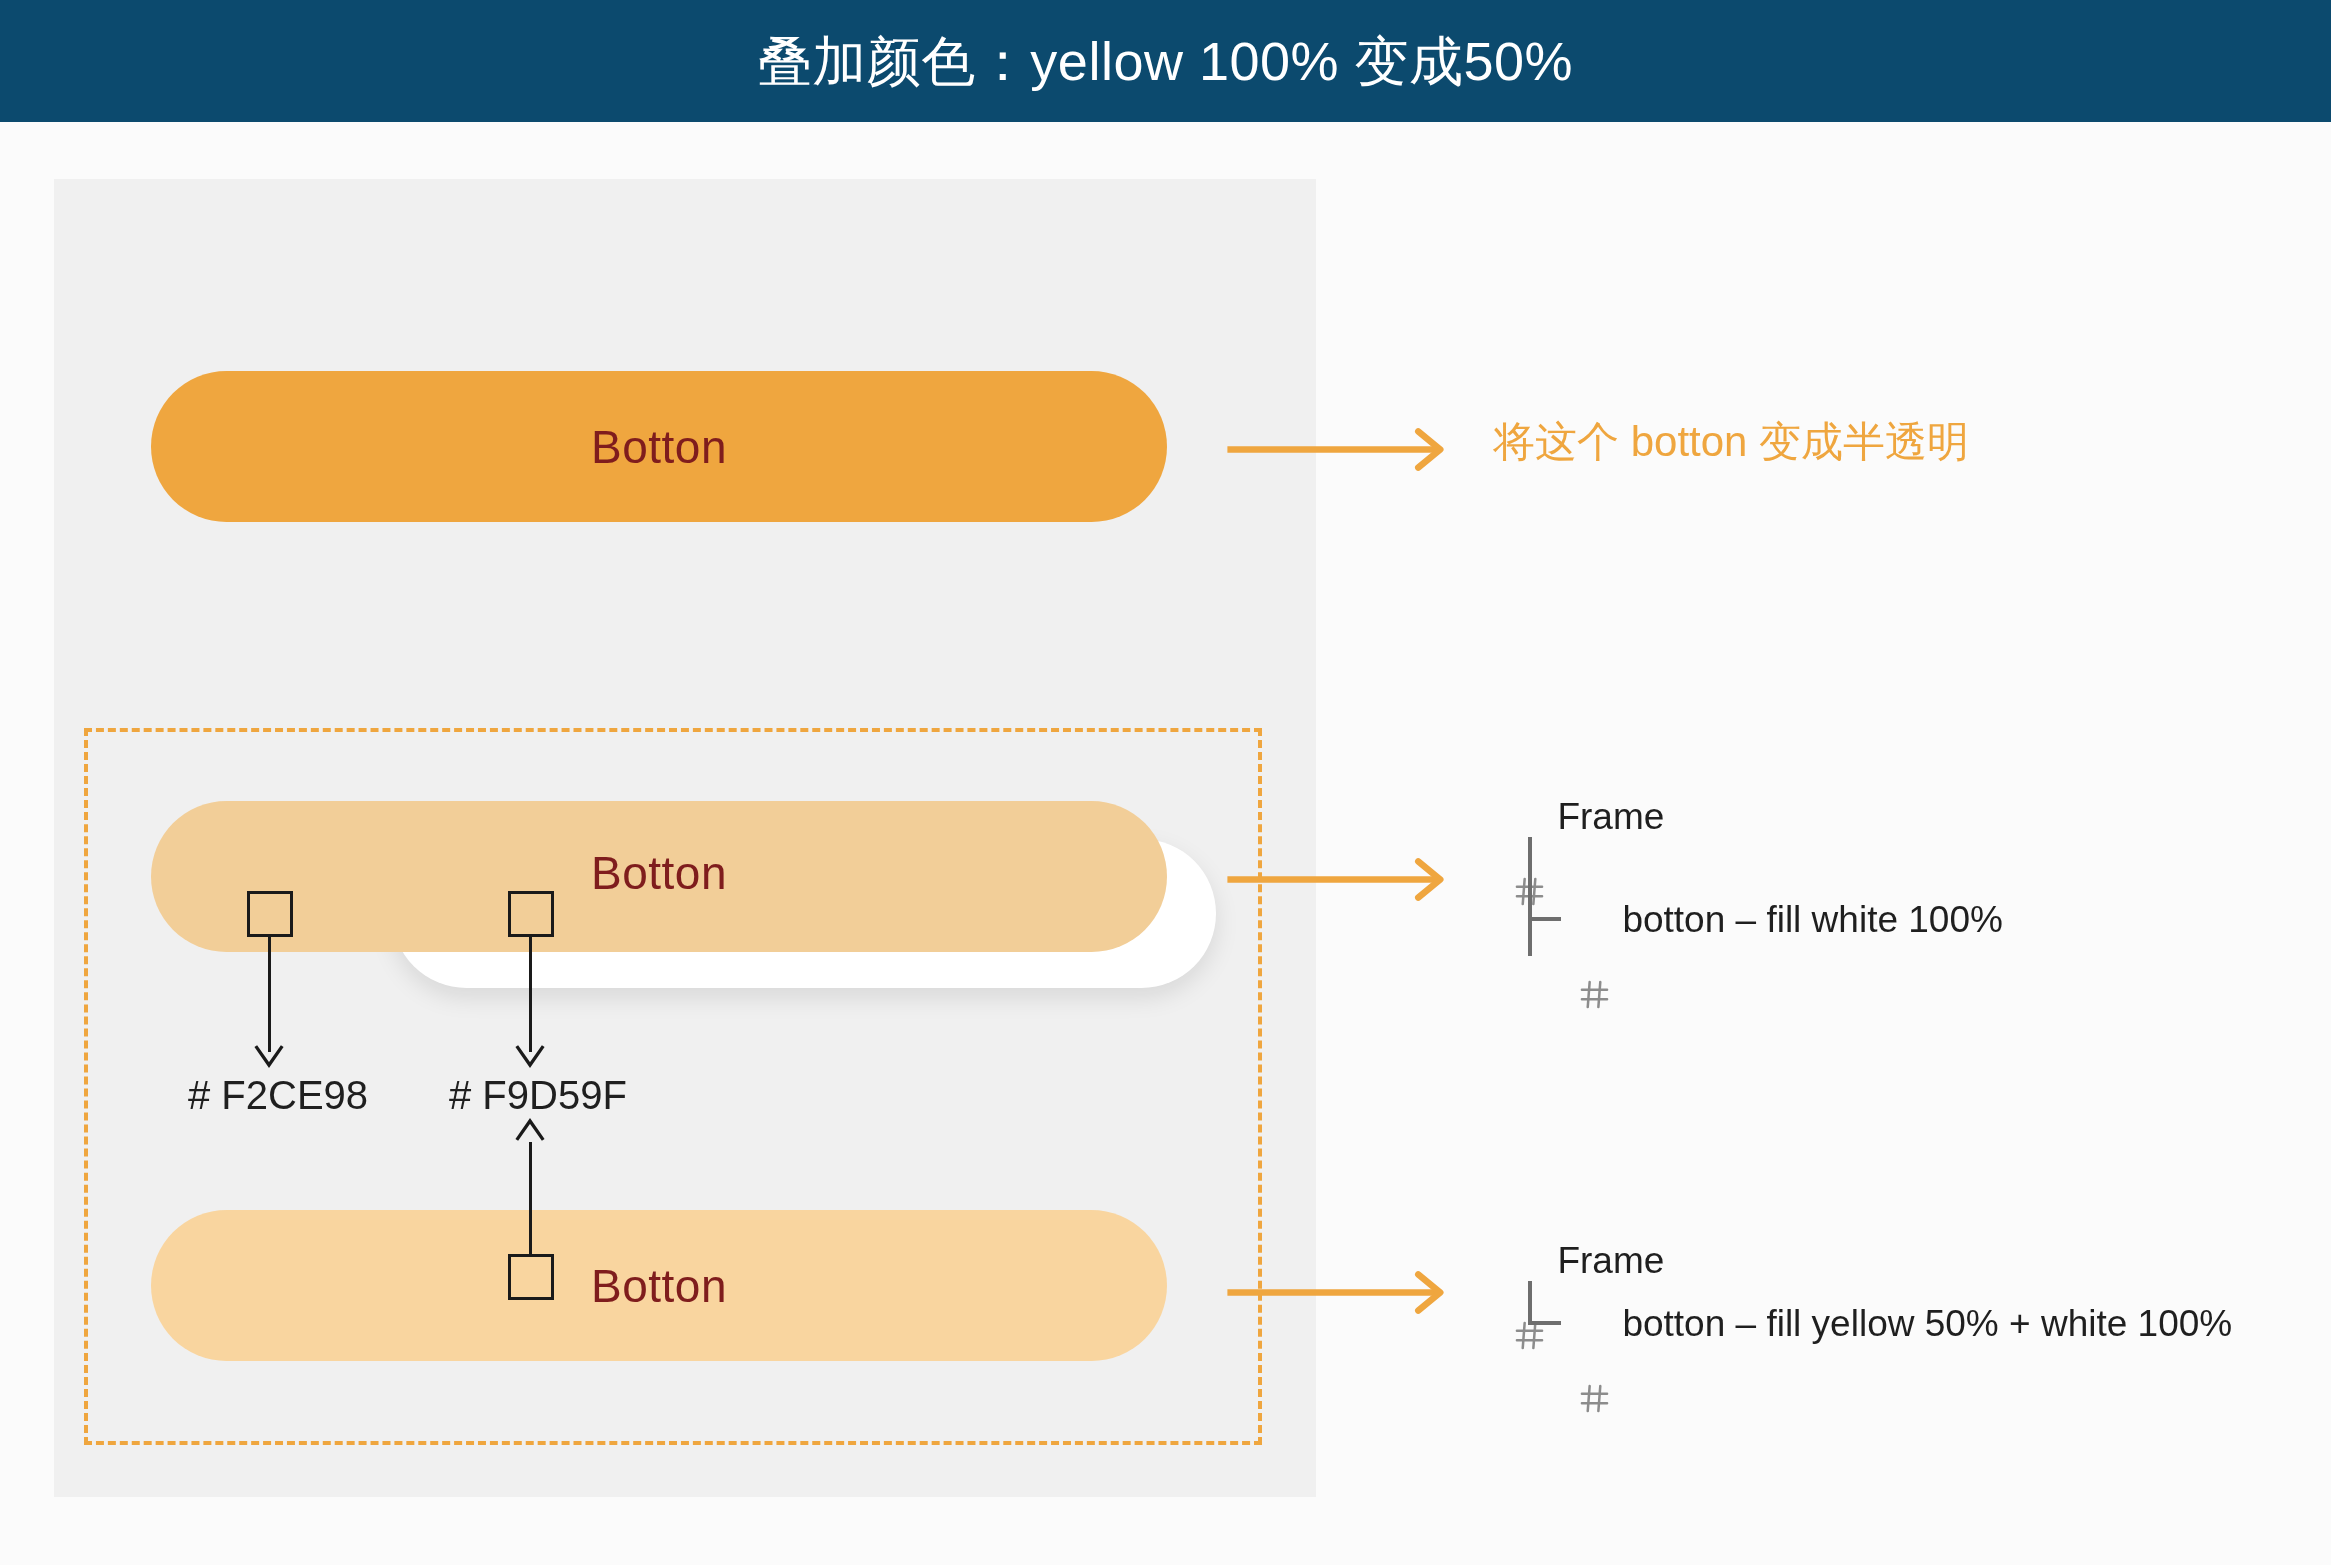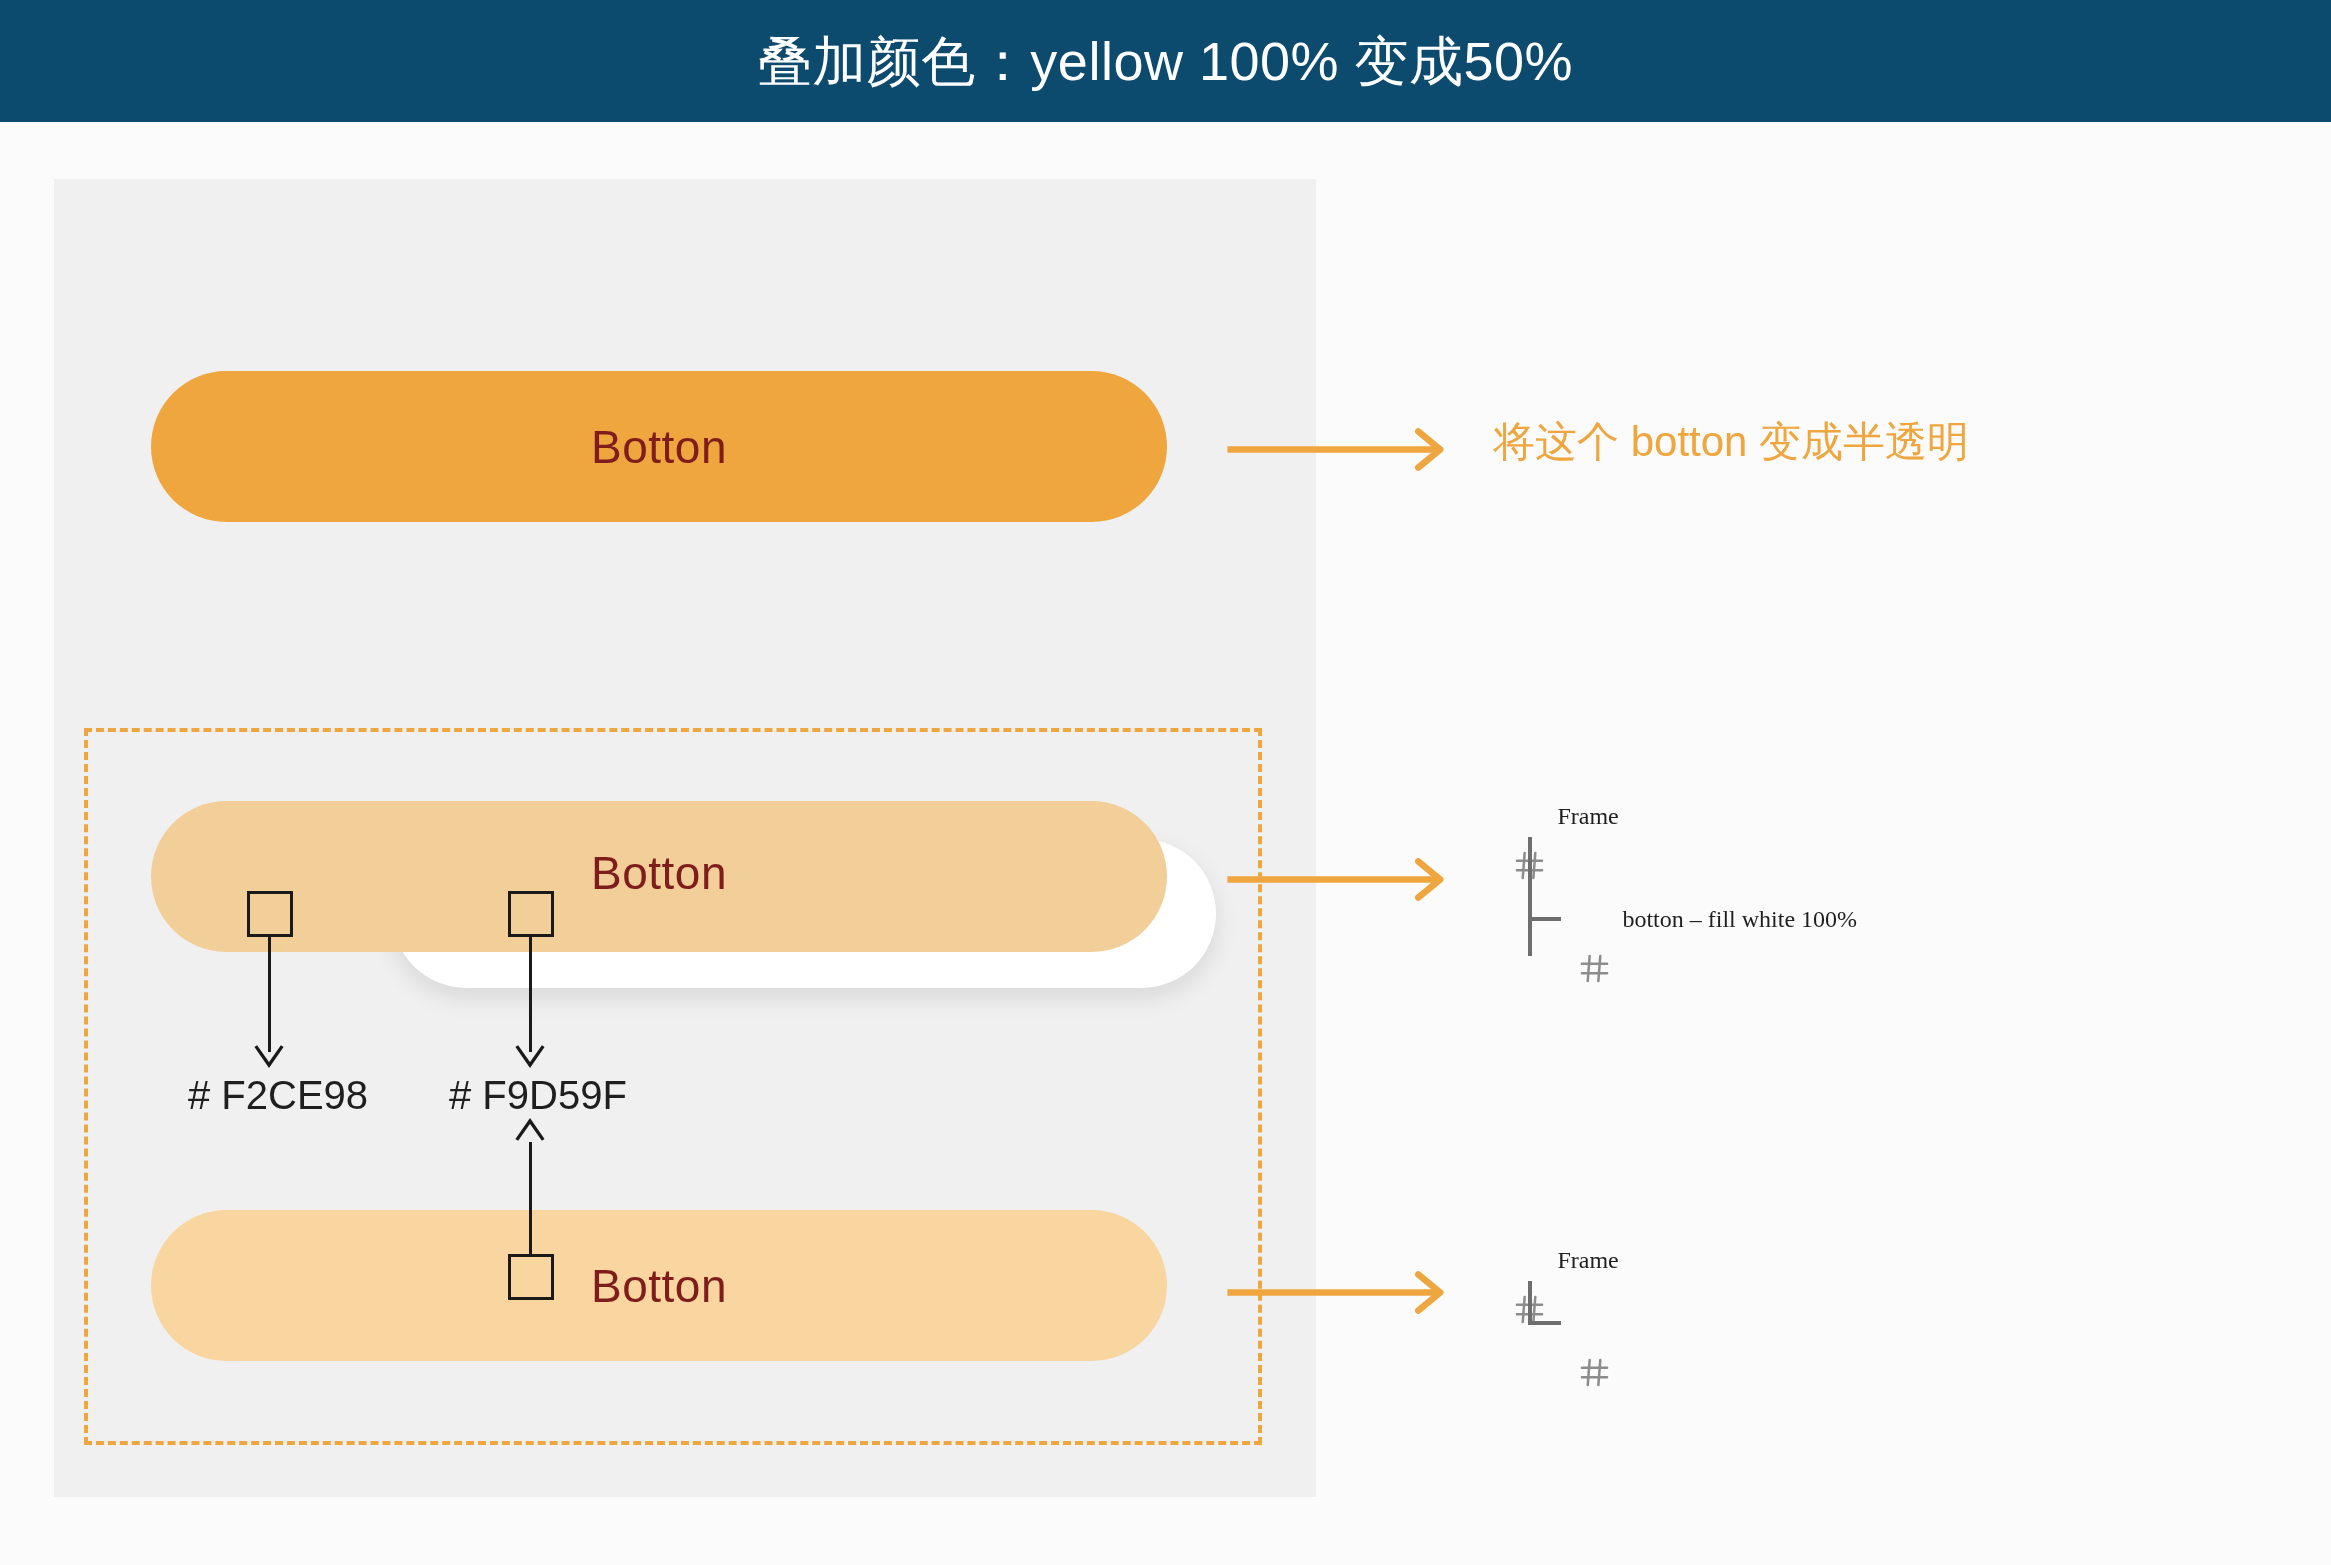--- a/index.html
+++ b/index.html
@@ -170,24 +170,23 @@
     color: #EFA63F;
     font-size: 42px;
     font-weight: normal;
     line-height: 1;
     white-space: pre;
   }
 
   
   .tree {
     position: absolute;
-    font-size: 24px;
+    font-size: 37px;
     color: #1F1F1F;
     line-height: 1;
-    font-family: Liberation Serif, serif;
   }
   .tree-1 { left: 1515px; top: 795px; }
   .tree-2 { left: 1515px; top: 1239px; }
 
   .tree-row {
     display: flex;
     align-items: center;
     height: 42px;
     white-space: pre;
   }
@@ -346,18 +345,19 @@
     </div>
     <div class="tree-children">
       <div class="tree-trunk" style="height: 42px;"></div>
       <div class="tree-child">
         <span class="tree-elbow"></span>
         <span class="hash-icon">
           <svg width="29" height="29" viewBox="0 0 30 30">
             <path d="M10 2 L8 28 M21 2 L19 28 M2 10 L28 10 M2 20 L28 20" stroke="#8C8C8C" stroke-width="2.6" fill="none" stroke-linecap="round"></path>
           </svg>
         </span>
+        <span class="tree-label">botton – fill yellow 50% + white 100%</span>
       </div>
     </div>
   </div>
 
 </div>
 
 
 </body></html>

